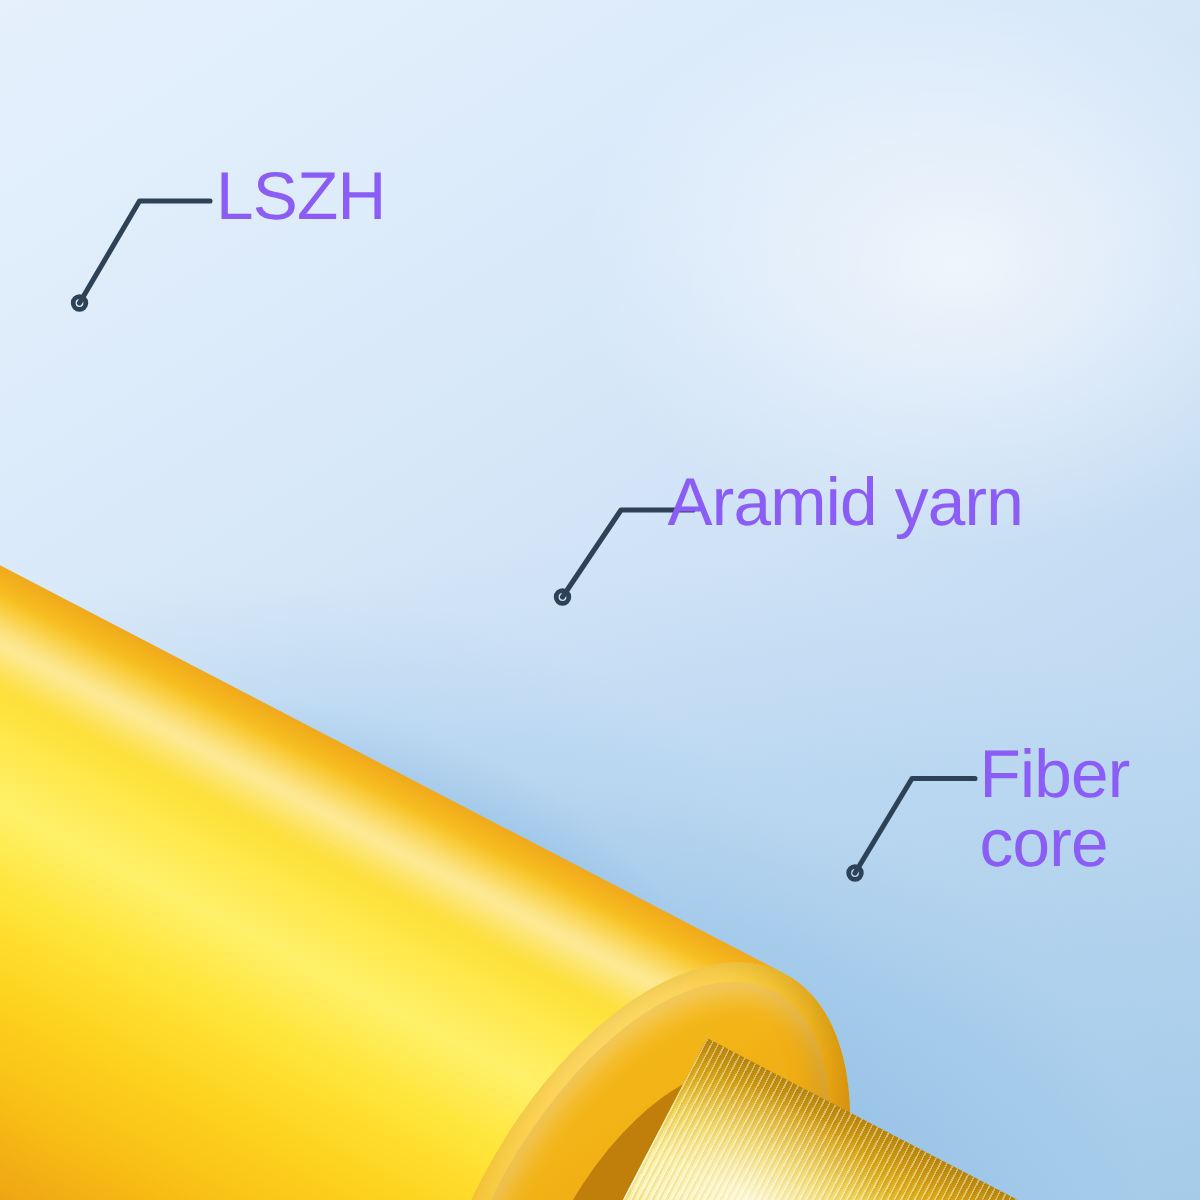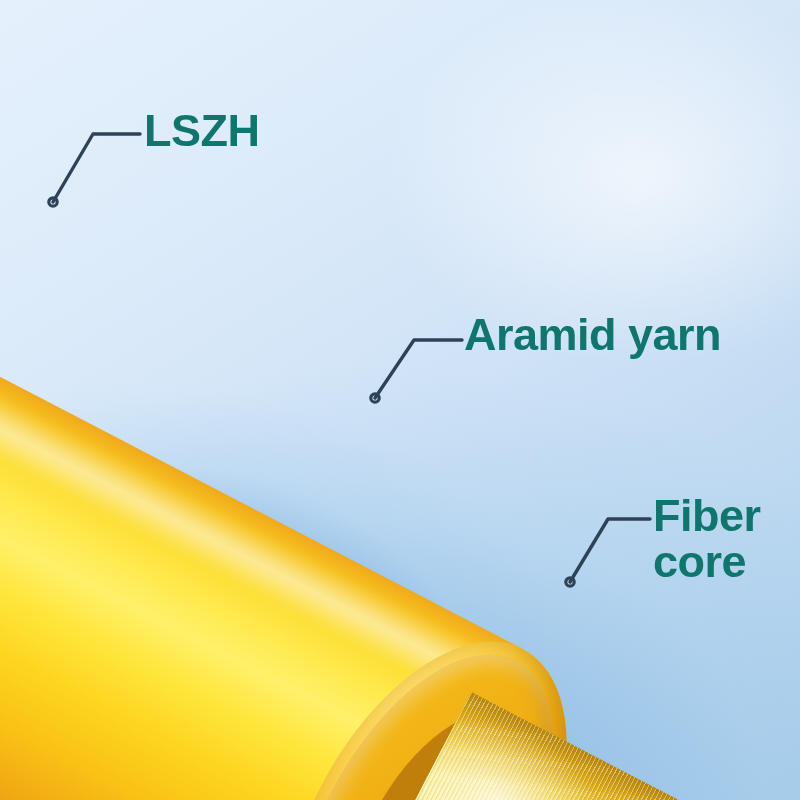--- a/index.html
+++ b/index.html
@@ -58,23 +58,23 @@
     background:radial-gradient(ellipse 60% 34% at 28% 27%, rgba(255,255,255,.66) 0%, rgba(255,255,255,0) 70%);}
   
   .aramid-face{position:absolute;left:990px;top:62px;width:180px;height:306px;border-radius:50%;
     background:
       repeating-linear-gradient(46deg, rgba(255,255,255,.30) 0 1px, rgba(120,82,6,.34) 1px 2.2px, rgba(255,255,255,0) 2.2px 3.4px),
       repeating-linear-gradient(134deg, rgba(255,255,255,.20) 0 1px, rgba(120,82,6,.26) 1px 2.2px, rgba(255,255,255,0) 2.2px 3.4px),
       radial-gradient(ellipse 90% 90% at 30% 26%, #e0bb3a 0%, #c9a21d 44%, #a8820f 78%, #8c6a0a 100%);
     box-shadow:inset -6px -4px 20px rgba(90,62,4,.5);}
 
   
-  .label{position:absolute;color:#0f766e;font-weight:700;letter-spacing:-.5px;line-height:1.02;}
+  .label{position:absolute;color:#8b5cf6;font-weight:400;letter-spacing:-.5px;line-height:1.02;}
   #lbl-lszh{left:144px;top:108px;font-size:45px;}
-  #lbl-aramid{left:464px;top:312px;font-size:45px;}
+  #lbl-aramid{left:445px;top:312px;font-size:45px;}
   #lbl-fiber{left:653px;top:493px;font-size:45px;width:150px;}
   .leader{position:absolute;left:0;top:0;width:800px;height:800px;pointer-events:none;}
 </style>
 </head>
 <body>
 
 <div id="stage">
 
   <div class="bg"></div>
   <div class="bg-glow"></div>

